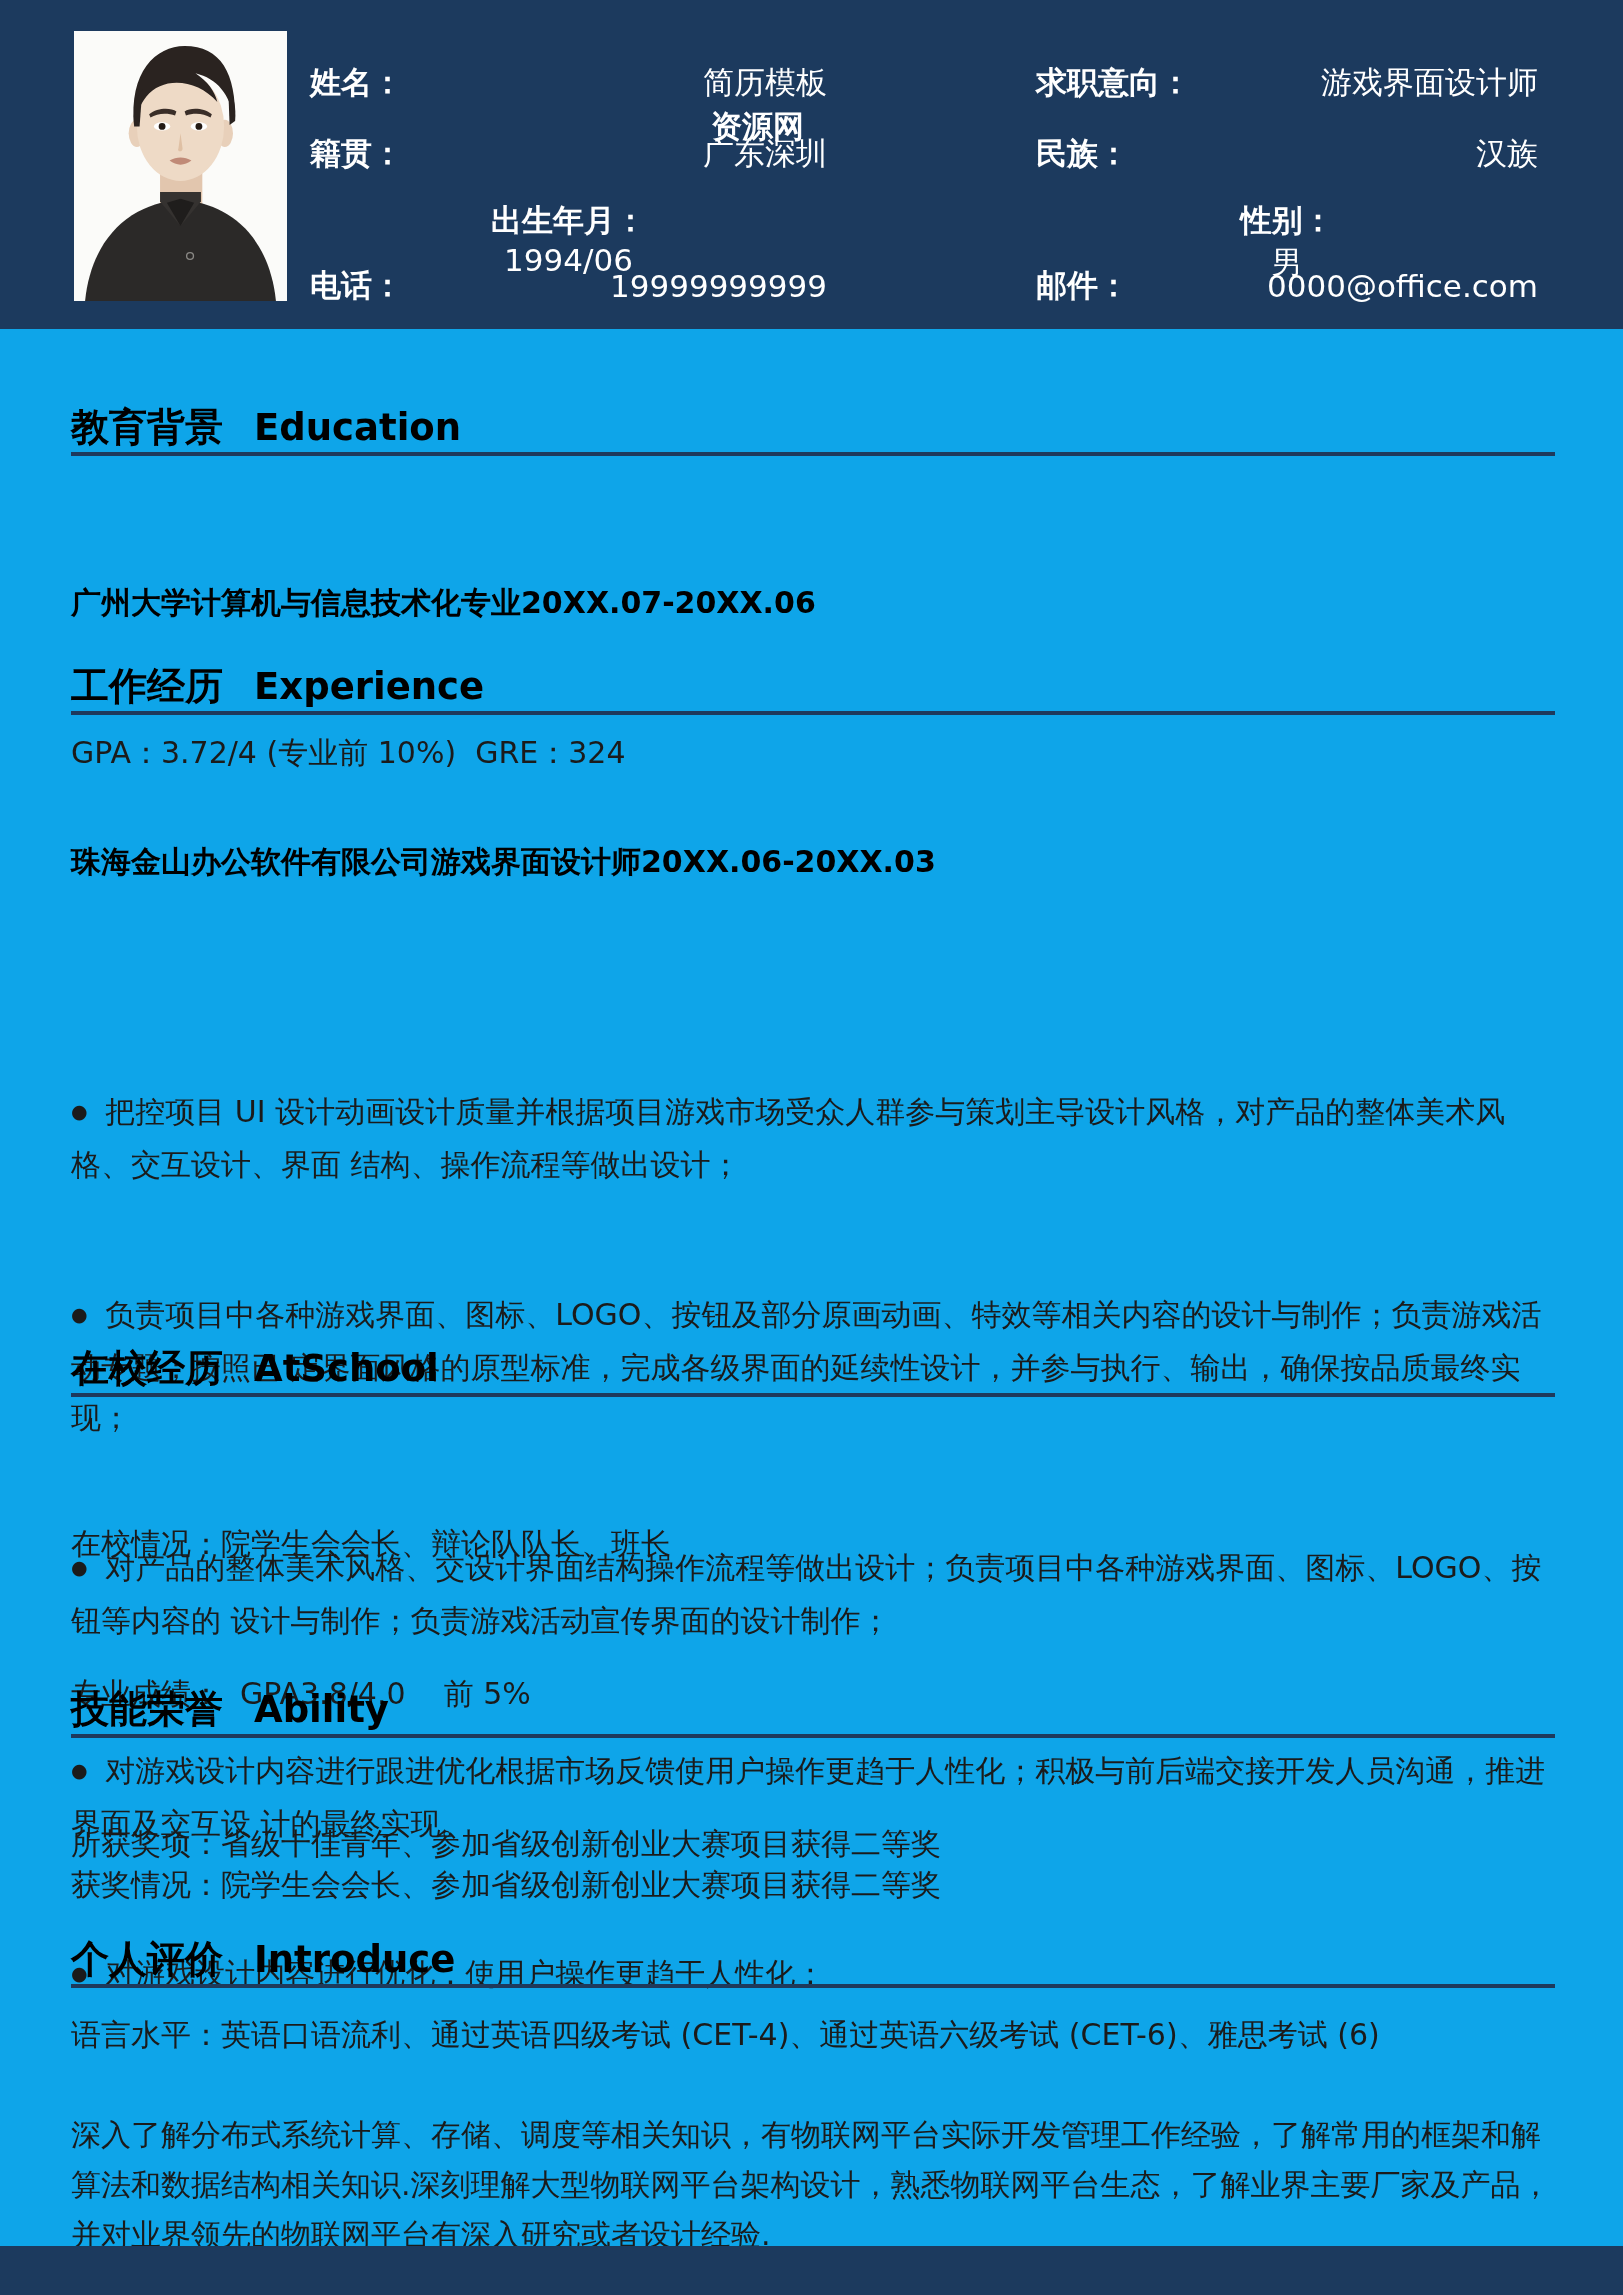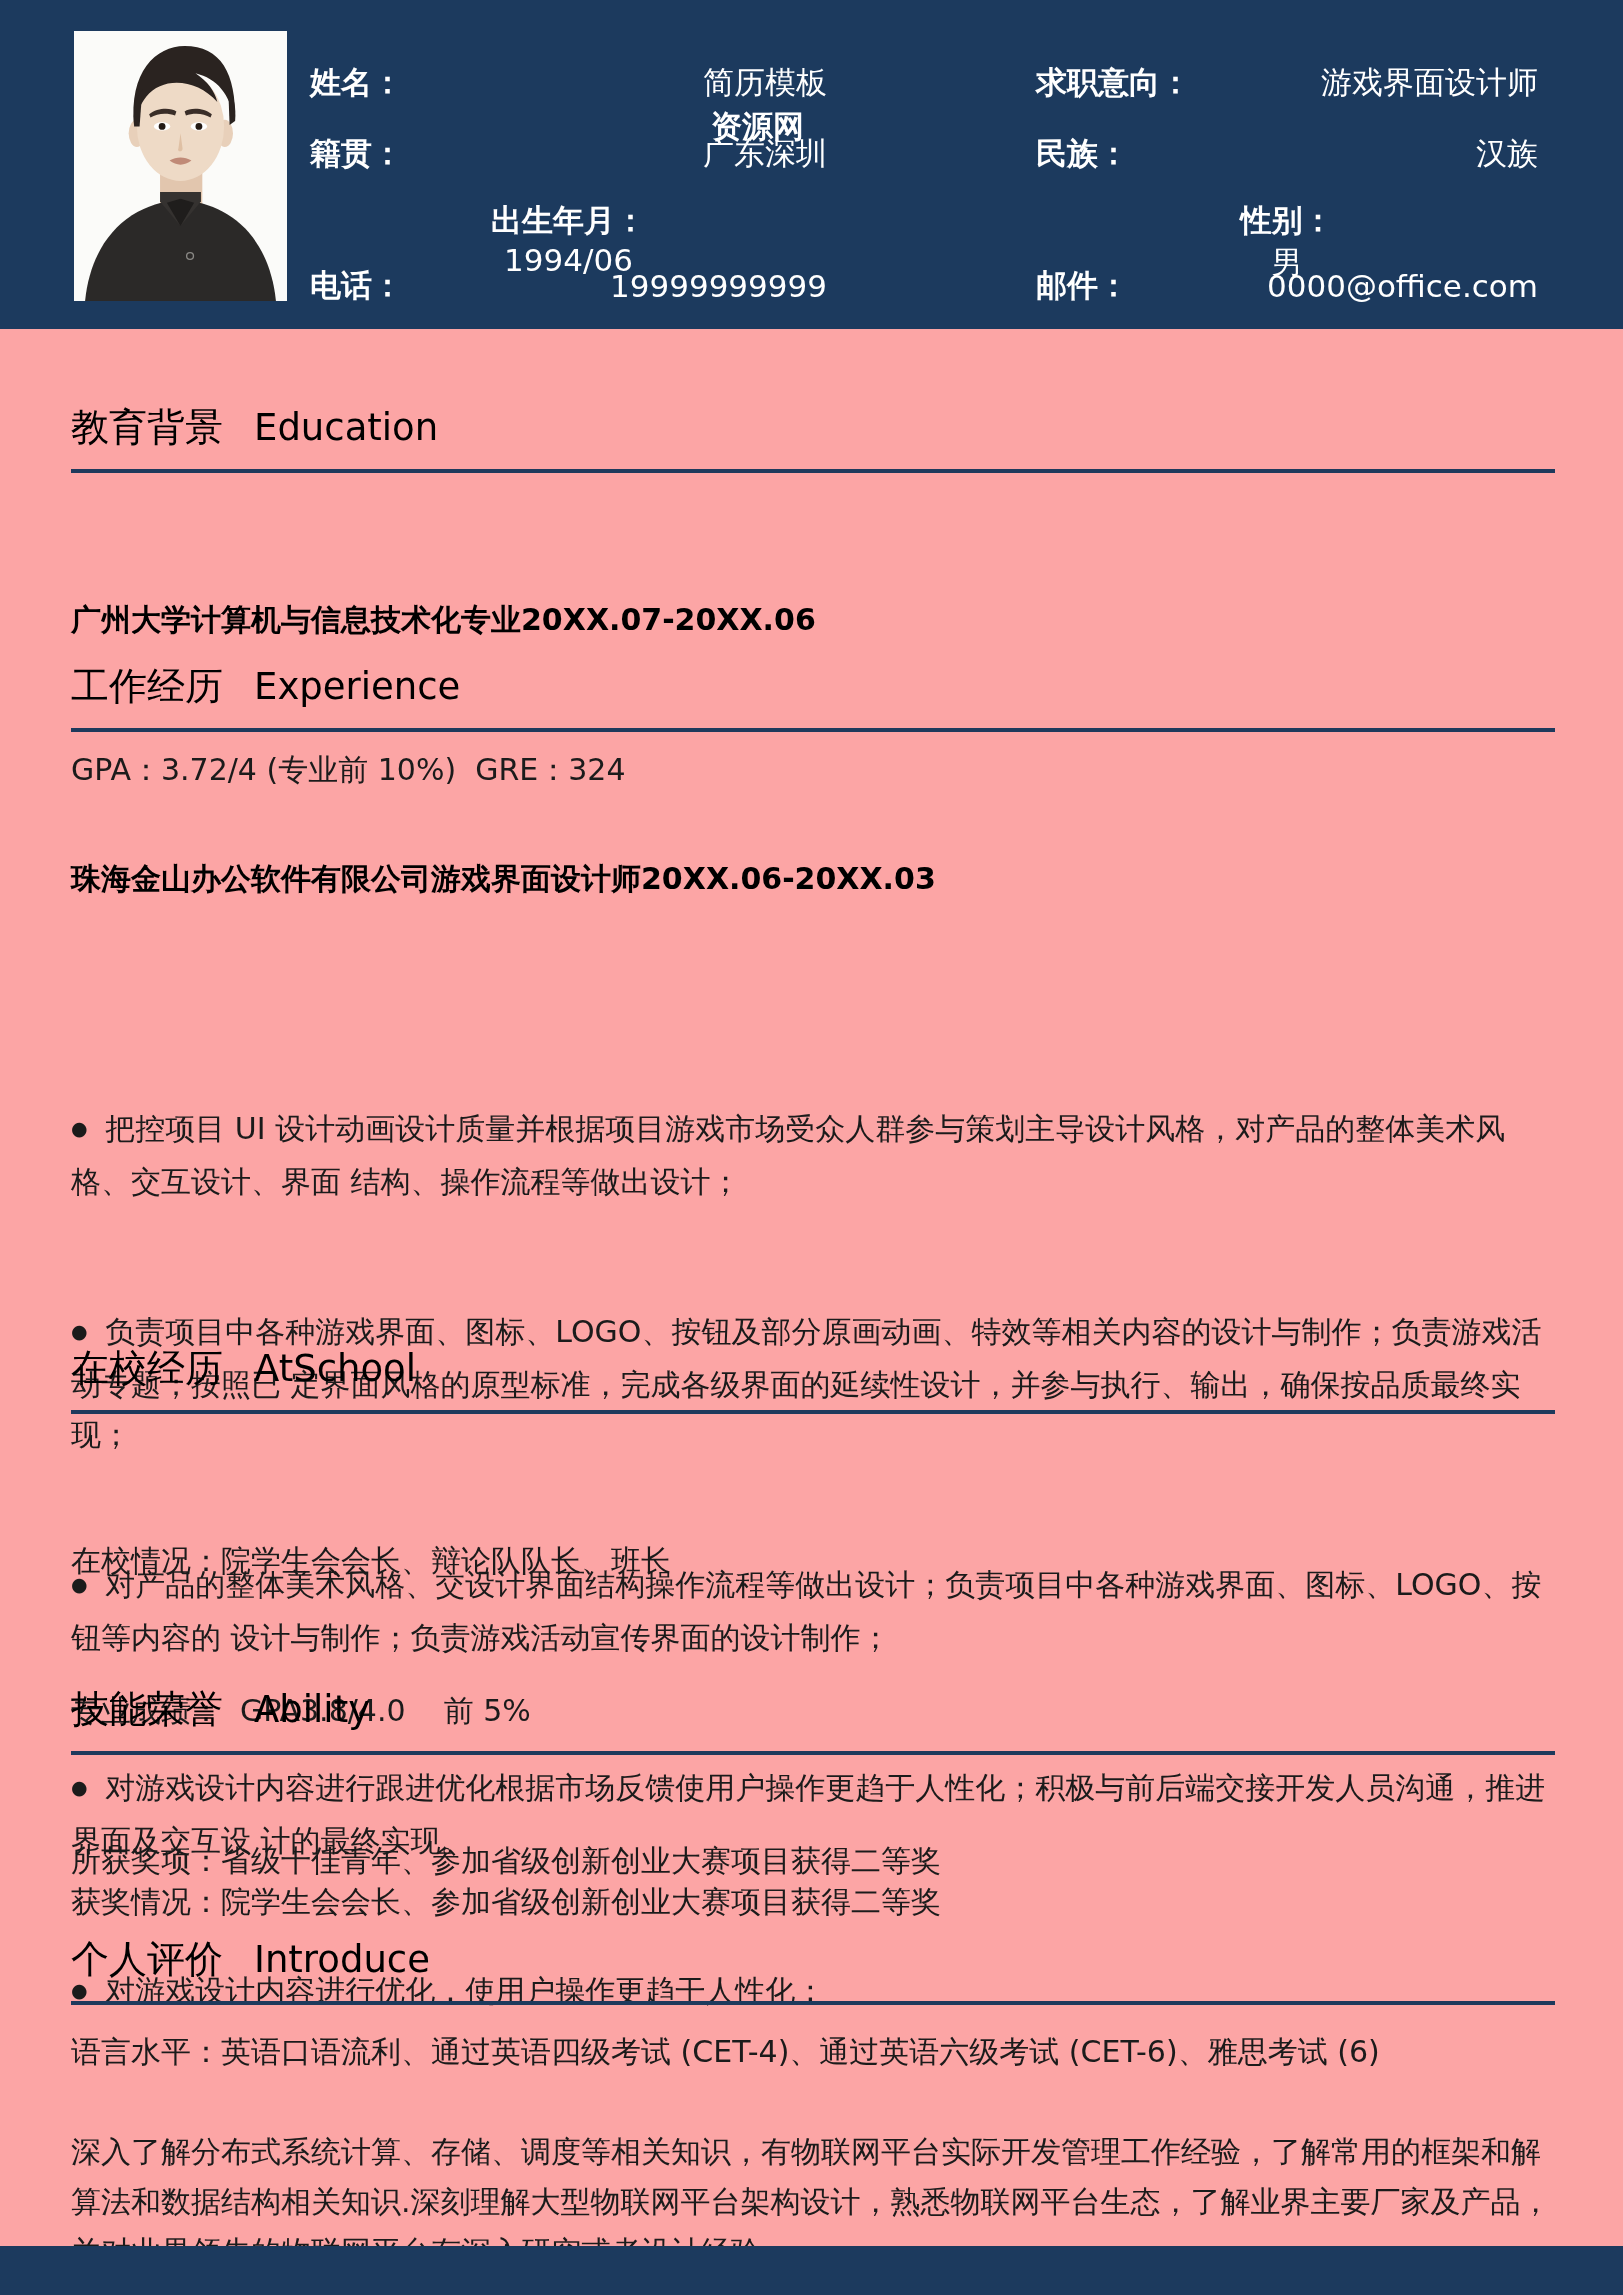--- a/index.html
+++ b/index.html
@@ -1,35 +1,35 @@
 <!DOCTYPE html>
 <html style="font-size:11px"><head>
 <meta charset="utf-8">
 <style>
   html,body{margin:0;padding:0;background:#ffffff;}
   .page{
-    position:relative;width:1623px;height:2295px;background:#fca5a5;overflow:hidden;
+    position:relative;width:1623px;height:2295px;background:#0ea5e9;overflow:hidden;
     font-family:"DejaVu Sans","Liberation Sans",sans-serif;color:#1b1b1b;
   }
   
   .header-band{position:absolute;left:0;top:0;width:100%;height:329px;background:#1c3a5e;}
   .photo-frame{position:absolute;left:74px;top:31px;width:213px;height:270px;background:#fafaf8;overflow:hidden;}
   .photo-frame svg{display:block;width:100%;height:100%;}
   .hrow{position:absolute;display:flex;justify-content:space-between;align-items:center;
         height:40px;font-size:31px;color:#ffffff;white-space:nowrap;}
   .hrow .hlabel{font-weight:700;}
   .hrow .hvalue{font-weight:400;position:relative;}
   .col-left{left:310px;width:517px;}
   .col-right{left:1036px;width:502px;}
   .r0{top:63px;} .r1{top:134px;text-align:right;} .r2{top:200px;flex-direction:column;} .r3{top:266px;}
   .watermark{position:absolute;right:23px;top:-27px;color:#ffffff;font-weight:700;}
   
   .section{position:absolute;left:71px;width:1484px;}
-  .section-title{display:flex;gap:31px;align-items:baseline;font-weight:400;color:#000;
-                 font-size:38px;line-height:42px;padding-bottom:20px;border-bottom:4.1px solid #1e3a5c;}
+  .section-title{display:flex;gap:31px;align-items:baseline;font-weight:700;color:#000;
+                 font-size:38px;line-height:42px;padding-bottom:3px;border-bottom:4.1px solid #1e3a5c;}
   .section-title .en{font-size:37px;}
   .section-body{padding-top:22px;font-size:30px;line-height:50px;white-space:pre-wrap;}
   .edu-line1,.exp-line1{display:flex;font-weight:700;color:#000;white-space:nowrap;}
   .bullets p{margin:0;}
   .bullet-dot{font-size:19px;margin-right:17.7px;position:relative;top:-4.1px;}
   .sec-education{top:406px;}
   .sec-experience{top:665px;}
   .sec-atschool{top:1347px;}
   .sec-ability{top:1688px;}
   .sec-introduce{top:1938px;}

